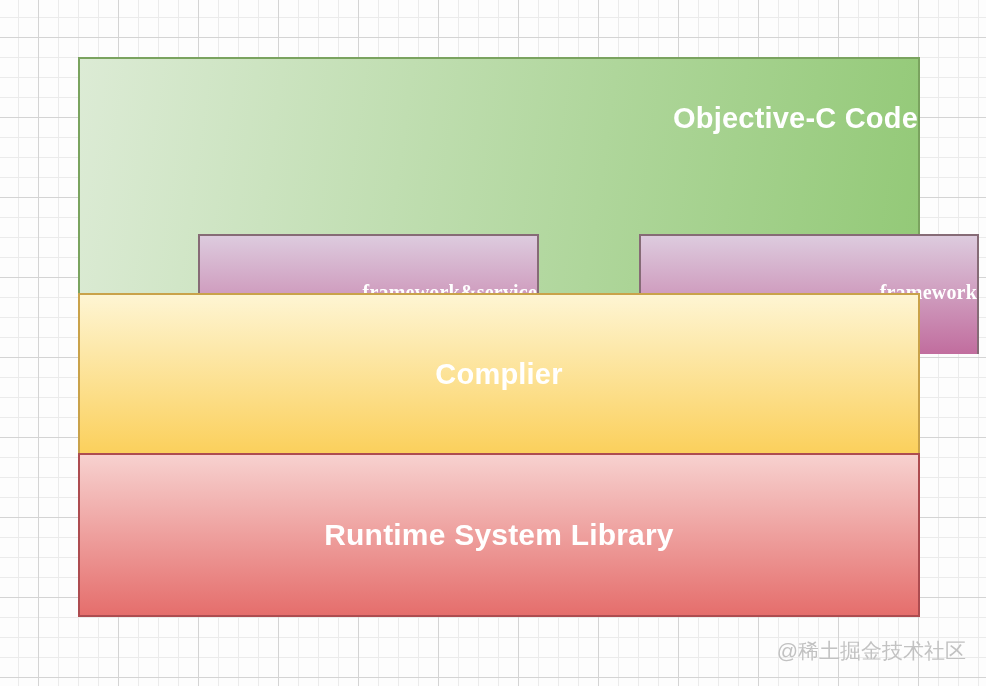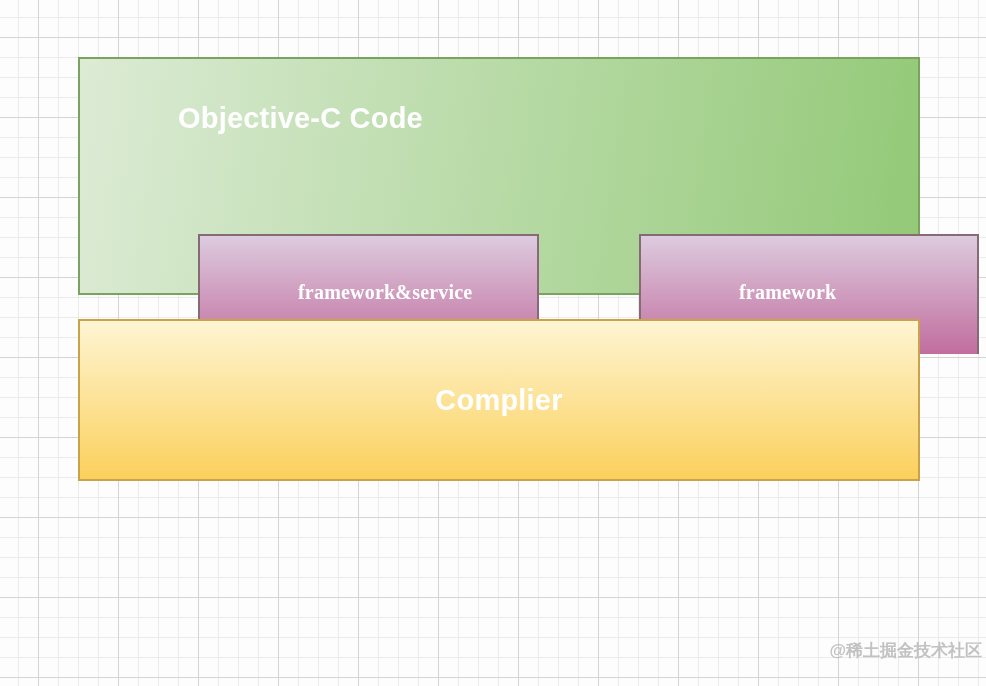--- a/index.html
+++ b/index.html
@@ -28,21 +28,21 @@
   .shape {
     position: absolute;
     display: flex;
     align-items: center;
     justify-content: center;
   }
 
   .shape-label {
     color: #ffffff;
     font-weight: bold;
-    text-align: left;
+    text-align: right;
     white-space: nowrap;
     letter-spacing: 0.2px;
   }
 
   
   .box-objc {
     left: 78px; top: 57px;
     width: 842px; height: 238px;
     border: 2px solid var(--green-stroke);
     background: linear-gradient(98deg, var(--green-light) 0%, var(--green-dark) 100%);
@@ -65,42 +65,41 @@
   .box-framework   { left: 118px; width: 341px; }
   .box-runtime-api { left: 559px; width: 340px; }
   .box-purple .shape-label { font-size: 20px; line-height: 24px; font-family: Liberation Serif, serif; }
 
   
   .box-compiler {
     left: 78px; top: 293px;
     width: 842px; height: 162px;
     border: 2px solid var(--yellow-stroke);
     background: linear-gradient(to bottom, var(--yellow-light) 0%, var(--yellow-dark) 100%);
-    margin-top: 26px;
   }
   .box-compiler .shape-label { font-size: 29px; line-height: 32px; }
 
   
   .box-runtime-lib {
     left: 78px; top: 453px;
     width: 842px; height: 164px;
     border: 2px solid var(--red-stroke);
     background: linear-gradient(to bottom, var(--red-light) 0%, var(--red-dark) 100%);
   }
   .box-runtime-lib .shape-label { font-size: 30px; line-height: 34px; }
 
   
   .watermark {
     position: absolute;
     top: 641px;
-    right: 4px;
-    font-size: 17px;
+    right: 20px;
+    font-size: 21px;
     line-height: 20px;
     color: #c2c2c2;
-    font-weight: bold;
+    font-weight: normal;
     white-space: nowrap;
   }
 </style>
 </head>
 <body>
 
 <div class="screen">
 
   <div class="shape box-objc">
     <div class="shape-label">Objective-C Code</div>
@@ -111,16 +110,19 @@
 
     <div class="shape box-purple box-runtime-api">
       <div class="shape-label">framework</div>
     </div>
   </div>
 
   <div class="shape box-compiler">
     <div class="shape-label">Complier</div>
   </div>
 
+  <div class="shape box-runtime-lib">
+    <div class="shape-label">Runtime System Library</div>
+  </div>
 
   <div class="watermark">@稀土掘金技术社区</div>
 
 </div>
 
 </body></html>

